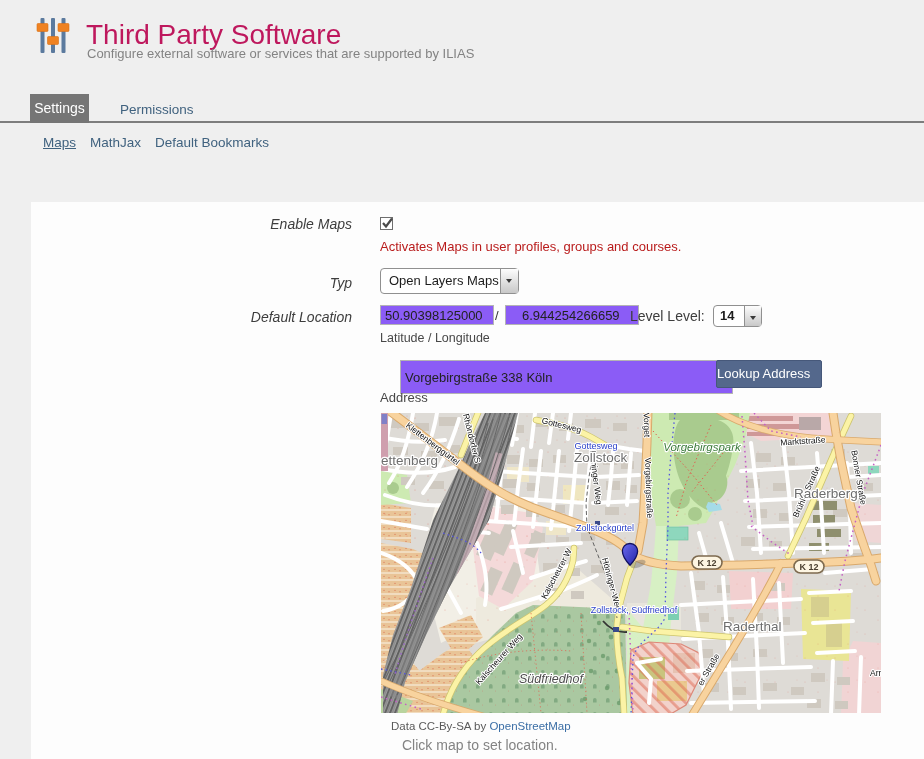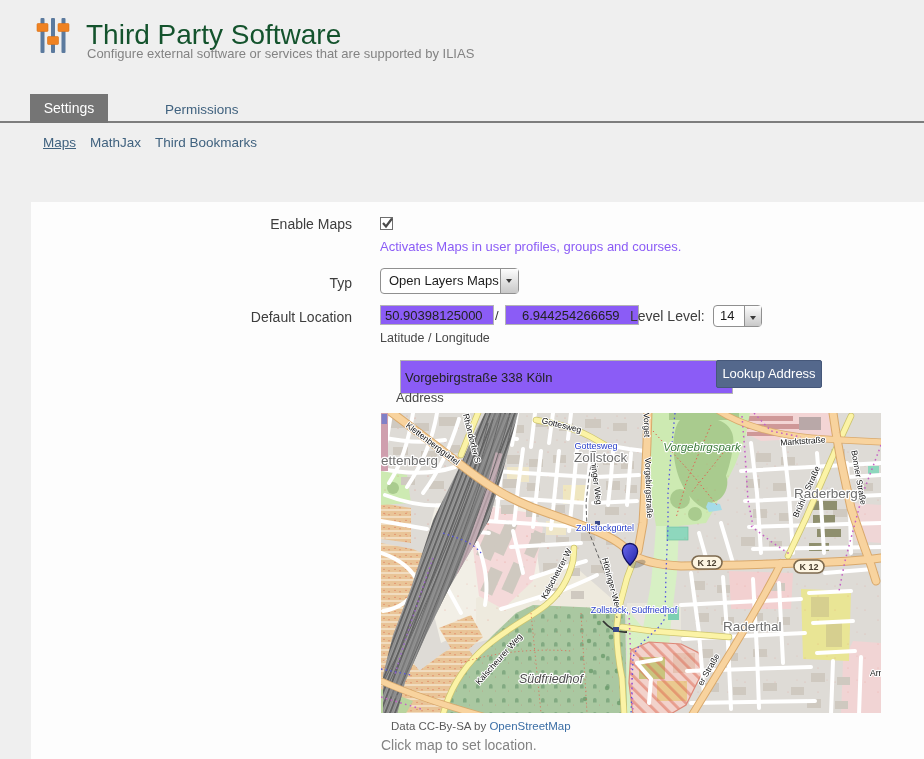--- a/index.html
+++ b/index.html
@@ -1,85 +1,85 @@
 <!DOCTYPE html>
 <html><head>
 <meta charset="utf-8">
 <style>
 html,body{margin:0;padding:0;}
 body{width:924px;height:759px;background:#efefef;font-family:"Liberation Sans",sans-serif;overflow:hidden;position:relative;}
 .abs{position:absolute;}
-#title{left:86px;top:19px;font-size:28px;color:#14532d;}
+#title{left:86px;top:19px;font-size:28px;color:#be185d;}
 #subtitle{left:87px;top:46px;font-size:13px;color:#838383;}
 #tabline{left:0;top:121px;width:924px;height:2px;background:#7d7d7d;}
-#tabactive{left:30px;top:94px;width:78px;height:29px;background:#757575;color:#fff;font-size:14px;text-align:center;line-height:28px;}
-#tabperm{left:120px;top:102px;font-size:13.5px;color:#40627f;margin-left:45px;}
+#tabactive{left:30px;top:94px;width:59px;height:29px;background:#757575;color:#fff;font-size:14px;text-align:center;line-height:28px;}
+#tabperm{left:120px;top:102px;font-size:13.5px;color:#40627f;}
 #subtabs{left:43px;top:135px;font-size:13.5px;color:#40627f;}
 #subtabs span{margin-right:14px;}
 #heading{left:32px;top:175px;font-size:17.5px;color:#999999;letter-spacing:0.3px;margin-top:41px;}
 #panel{left:31px;top:202px;width:893px;height:557px;background:#fdfdfd;}
-.lbl{font-size:14px;color:#3d3d3d;text-align:right;width:322px;left:30px;}
+.lbl{font-size:14px;color:#3d3d3d;text-align:right;width:322px;left:30px;font-style:italic;}
 .cap{font-size:13px;color:#474747;}
-#hint{left:380px;top:239px;font-size:13px;color:#8b5cf6;}
+#hint{left:380px;top:239px;font-size:13px;color:#b91c1c;}
 #cb{left:380px;top:217px;width:11px;height:11px;border:1px solid #6e6e6e;background:#fff;}
 #cb svg{position:absolute;left:0px;top:-1px;}
 .sel{background:#fff;border:1px solid #909090;border-radius:4px;position:absolute;font-size:13px;color:#1d1d1d;}
 .selarrow{position:absolute;right:0;top:0;bottom:0;width:17px;background:linear-gradient(#fdfdfd,#c8c8c8);border-left:1px solid #909090;}
 .selarrow:after{content:"";position:absolute;left:4.5px;top:10px;border-left:3.5px solid transparent;border-right:3.5px solid transparent;border-top:4.5px solid #3a3a3a;}
 .inp{position:absolute;background:#8b5cf6;border:1px solid #b4b4b4;font-size:13px;color:#222;font-family:"Liberation Sans",sans-serif;}
-#btn{left:716px;top:360px;width:104px;height:26px;background:#54688c;border:1px solid #46587a;border-radius:2px;color:#fff;font-size:13px;text-align:center;line-height:25px;}
+#btn{left:716px;top:360px;width:104px;height:26px;background:#54688c;border:1px solid #46587a;border-radius:2px;color:#fff;font-size:13px;line-height:25px;}
 #attr{left:391px;top:720px;font-size:11.5px;color:#5a5a5a;}
 #attr a{color:#3b6ea5;text-decoration:none;}
-#clickmap{left:381px;top:737px;font-size:14px;color:#838383;}
+#clickmap{left:402px;top:737px;font-size:14px;color:#838383;}
 #mapbox{left:381px;top:413px;width:500px;height:300px;}
 </style>
 </head>
 <body>
 
 <svg class="abs" style="left:36px;top:15px" width="34" height="40" viewBox="0 0 34 40">
   <g>
     <rect x="4.5" y="3" width="4" height="35" rx="1" fill="#5b7a9e"></rect>
     <rect x="15" y="3" width="4" height="35" rx="1" fill="#5b7a9e"></rect>
     <rect x="25.5" y="3" width="4" height="35" rx="1" fill="#5b7a9e"></rect>
     <rect x="1" y="8.5" width="11" height="8" rx="1" fill="#ef8222" stroke="#d96f12" stroke-width="0.6"></rect>
     <rect x="11.5" y="21.5" width="11" height="8" rx="1" fill="#ef8222" stroke="#d96f12" stroke-width="0.6"></rect>
     <rect x="22" y="8.5" width="11" height="8" rx="1" fill="#ef8222" stroke="#d96f12" stroke-width="0.6"></rect>
   </g>
 </svg>
 <div class="abs" id="title">Third Party Software</div>
 <div class="abs" id="subtitle">Configure external software or services that are supported by ILIAS</div>
 <div class="abs" id="tabline"></div>
 <div class="abs" id="tabactive">Settings</div>
 <div class="abs" id="tabperm">Permissions</div>
-<div class="abs" id="subtabs"><span style="text-decoration:underline">Maps</span><span>MathJax</span><span style="margin-right:0">Third Bookmarks</span></div>
+<div class="abs" id="subtabs"><span style="text-decoration:underline">Maps</span><span>MathJax</span><span style="margin-right:0">Default Bookmarks</span></div>
 <div class="abs" id="heading">MAPS SETTINGS</div>
 <div class="abs" id="panel"></div>
 
 <div class="abs lbl" style="top:216px">Enable Maps</div>
 <div class="abs" id="cb">
     <svg width="13" height="13" viewBox="0 0 13 13">
       <path d="M2 6 L5 9.5 L11 1.5" stroke="#4a4a4a" stroke-width="2.2" fill="none"></path>
     </svg>
   </div>
 <div class="abs" id="hint">Activates Maps in user profiles, groups and courses.</div>
 
 <div class="abs lbl" style="top:275px">Typ</div>
 <div class="abs sel" style="left:380px;top:268px;width:137px;height:24px;line-height:24px;"><span style="padding-left:8px">Open Layers Maps</span><span class="selarrow"></span></div>
 
 <div class="abs lbl" style="top:309px">Default Location</div>
 <input class="inp" style="left: 380px; top: 305px; width: 104px; height: 18px; padding: 0px 4px;" value="50.90398125000">
 <div class="abs" style="left:495px;top:308px;font-size:13px;color:#333">/</div>
 <input class="inp" style="left: 505px; top: 305px; width: 100px; height: 18px; padding: 0px 16px;" value="6.944254266659">
 <div class="abs" style="left:630px;top:308px;font-size:14px;color:#3d3d3d">Level Level:</div>
-<div class="abs sel" style="left:713px;top:305px;width:47px;height:20px;line-height:20px;"><span style="padding-left:6px">14</span><span class="selarrow" style="width:16px"></span></div>
+<div class="abs sel" style="left:713px;top:305px;width:47px;height:20px;line-height:20px;font-weight:bold;"><span style="padding-left:6px">14</span><span class="selarrow" style="width:16px"></span></div>
 <div class="abs cap" style="left:380px;top:331px;font-size:12.5px">Latitude / Longitude</div>
 
 <input class="inp" style="left: 380px; top: 360px; width: 323px; height: 24px; padding: 4px 4px; margin-left: 20px;" value="Vorgebirgstraße 338 Köln">
 <div class="abs" id="btn">Lookup Address</div>
-<div class="abs cap" style="left:396px;top:390px">Address</div>
+<div class="abs cap" style="left:380px;top:390px">Address</div>
 
 <div class="abs" id="mapbox">
 <svg width="500" height="300" viewBox="0 0 500 300">
 <defs>
 <pattern id="rail" width="4.6" height="12" patternUnits="userSpaceOnUse" patternTransform="rotate(21)">
   <rect width="4.6" height="12" fill="#a6a6a6"></rect>
   <rect width="2.1" height="12" fill="#636363"></rect>
   <rect x="3.1" width="0.8" height="12" fill="#7e7e7e"></rect>
 </pattern>
 <pattern id="grave" width="13" height="14" patternUnits="userSpaceOnUse">

